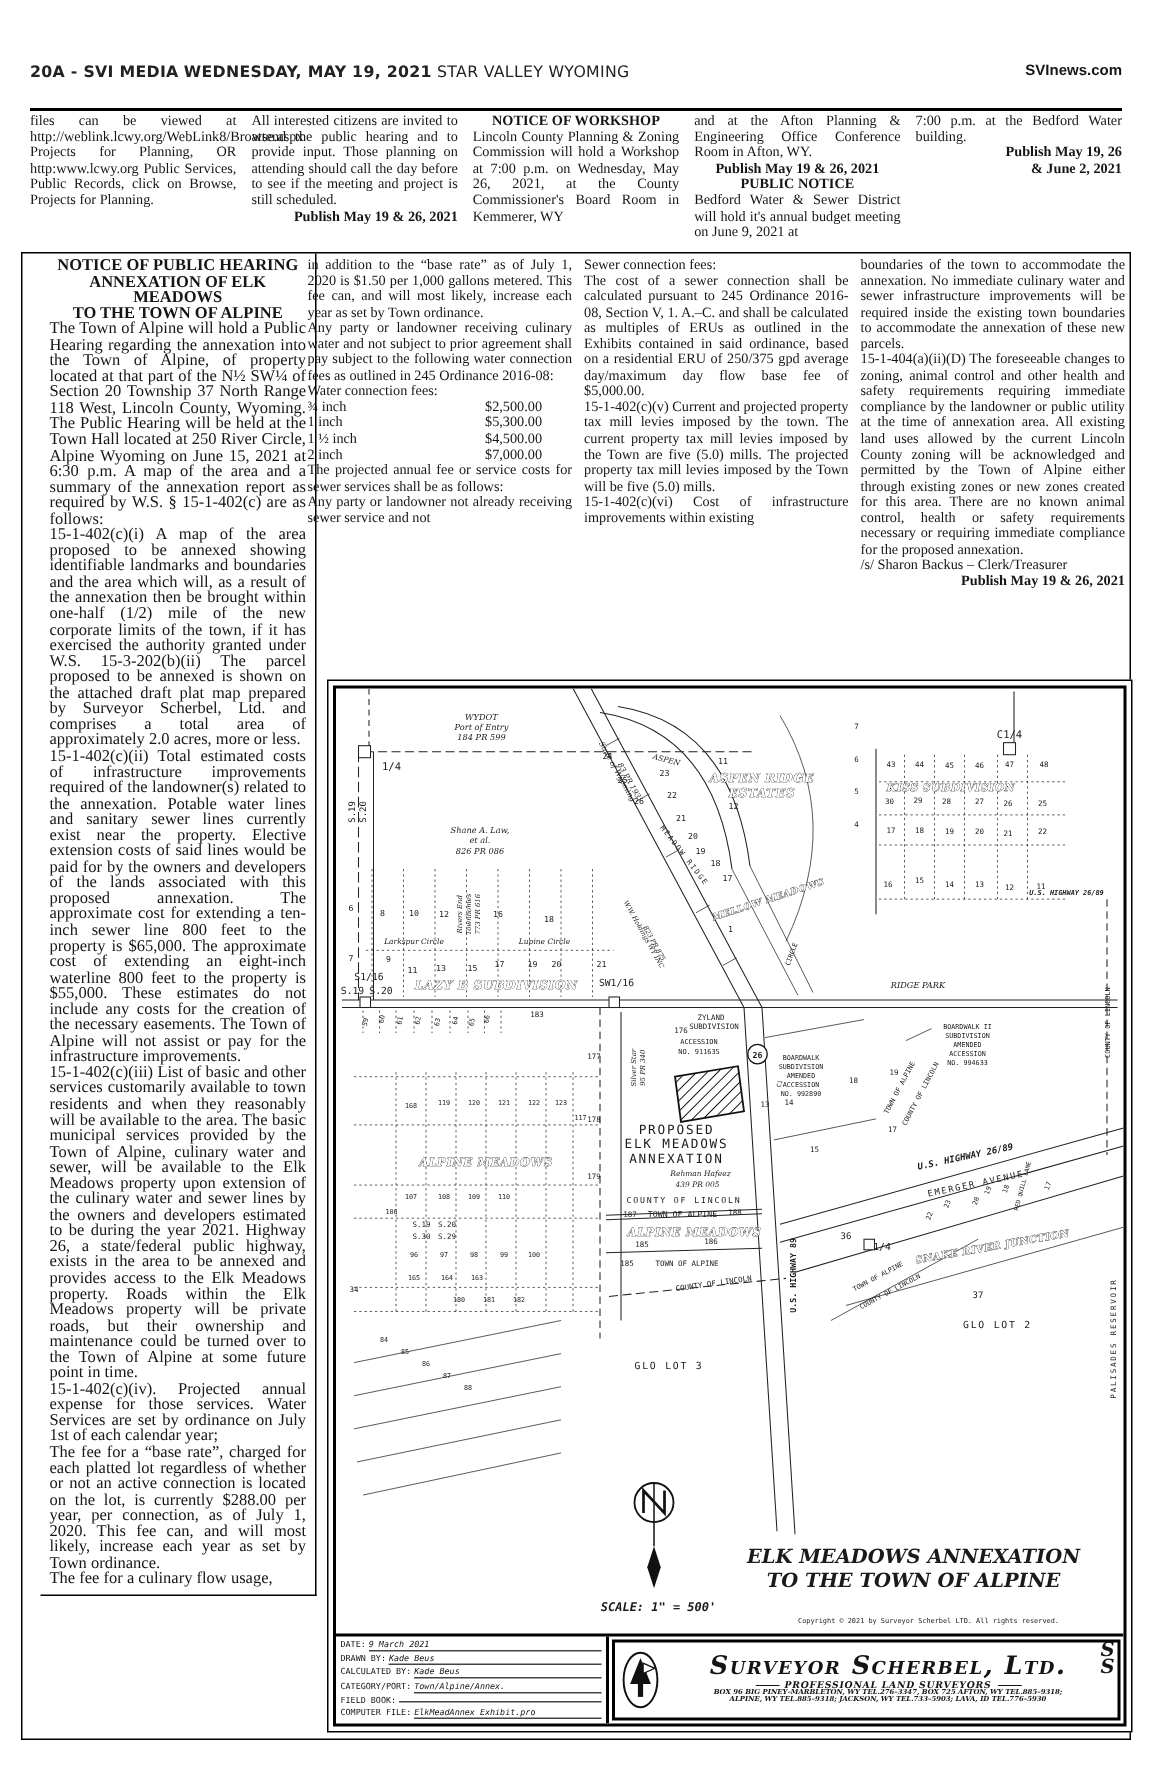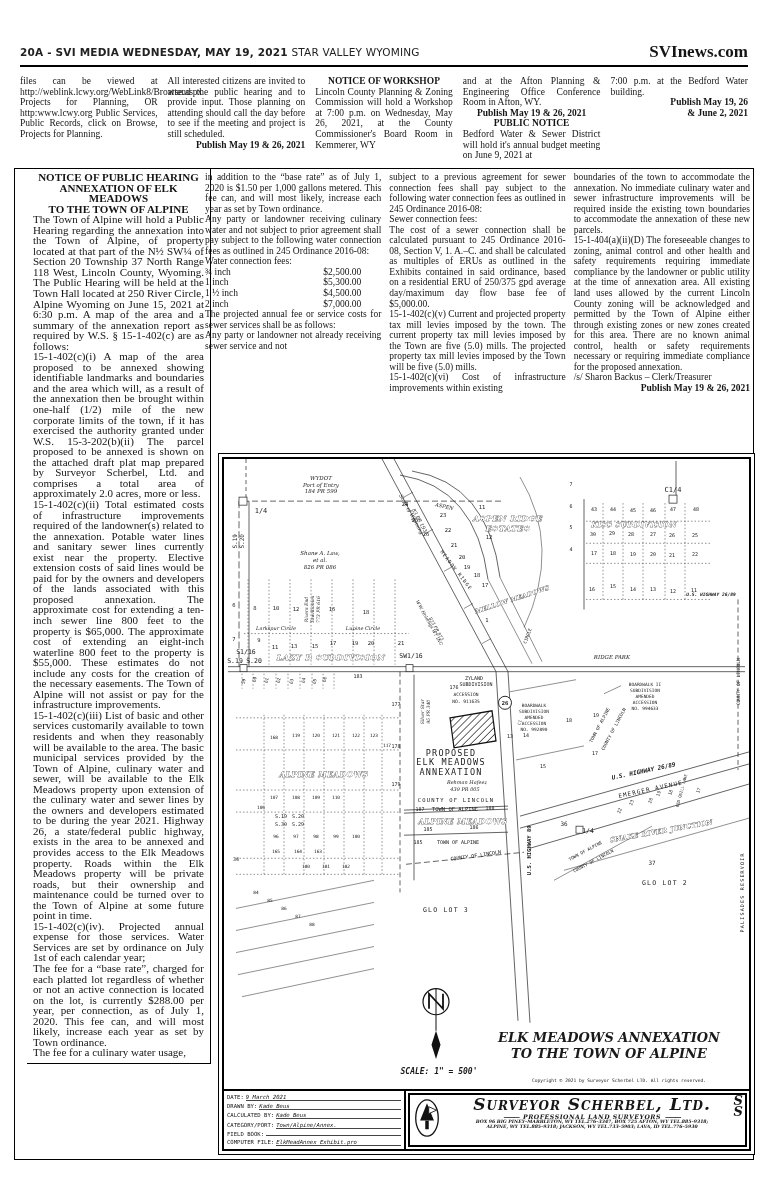--- a/index.html
+++ b/index.html
@@ -1,27 +1,27 @@
 <!DOCTYPE html>
 <html><head>
 <meta charset="utf-8">
 <style>
   html,body{margin:0;padding:0;}
   body{width:768px;height:1187px;position:relative;background:#fff;color:#151515;
        font-family:"Liberation Serif",serif;}
 
   
   .page-header{position:absolute;top:42px;left:20px;width:728px;display:flex;
-    justify-content:space-between;align-items:center;border-bottom:2.5px solid #000;
-    padding-bottom:3px;font-family:"DejaVu Sans",sans-serif;}
+    justify-content:space-between;align-items:flex-start;border-bottom:2.5px solid #000;
+    padding-bottom:18px;font-family:"DejaVu Sans",sans-serif;}
   .ph-left{font-size:10.5px;letter-spacing:.2px;color:#222;}
   .ph-page{font-weight:bold;}
   .ph-date{font-weight:bold;}
   .ph-region{font-weight:normal;}
-  .ph-site{font-size:17px;font-weight:bold;font-family:Liberation Serif, serif;margin-left:32px;}
+  .ph-site{font-size:10px;font-weight:bold;font-family:Liberation Sans, sans-serif;margin-left:32px;}
 
   
   .top-legals{position:absolute;top:76px;left:20px;width:728px;display:flex;gap:10px;
     font-size:9.5px;line-height:10.6px;text-align:justify;}
   .tl-col{flex:1;min-width:0;}
   .tl-col p{margin:0;}
   .tl-title{text-align:center;font-weight:bold;}
   .tl-pub{font-weight:bold;text-align:right;}
   .tl-pub-c{font-weight:bold;text-align:center;}
 
@@ -57,21 +57,21 @@
 
   
   .titleblock{height:58px;border-top:2.5px solid #000;display:flex;
     font-family:"DejaVu Sans Mono",monospace;}
   .tb-left{width:182px;border-right:2px solid #000;display:flex;flex-direction:column;
     justify-content:space-around;padding:2px 3px;box-sizing:border-box;}
   .tb-row{display:flex;align-items:baseline;font-size:5.6px;}
   .tb-row .lab{white-space:nowrap;margin-right:2px;}
   .tb-row .val{flex:1;border-bottom:.5px solid #444;font-style:italic;white-space:nowrap;}
   .tb-right{flex:1;border:2px solid #000;margin:2px;position:relative;display:flex;
-    align-items:flex-start;padding:1px 4px;box-sizing:border-box;}
+    align-items:center;padding:1px 4px;box-sizing:border-box;}
   .tb-firm-wrap{flex:1;text-align:center;line-height:1.05;}
   .tb-firm{font-family:"DejaVu Serif",serif;font-weight:bold;font-style:italic;
     font-variant:small-caps;font-size:17px;letter-spacing:1px;white-space:nowrap;}
   .tb-tag{font-family:"DejaVu Serif",serif;font-weight:bold;font-style:italic;
     font-size:6.2px;letter-spacing:.5px;}
   .tb-tag:before,.tb-tag:after{content:"———";letter-spacing:-1px;margin:0 4px;}
   .tb-addr{font-family:"DejaVu Serif",serif;font-style:italic;font-weight:bold;
     font-size:4.6px;white-space:nowrap;}
   .tb-mono{position:absolute;right:2px;top:0;font-family:"DejaVu Serif",serif;
     font-style:italic;font-size:13px;line-height:11px;font-weight:bold;text-align:center;}
@@ -121,21 +121,21 @@
         <p>ANNEXATION OF ELK MEADOWS</p>
         <p>TO THE TOWN OF ALPINE</p>
       </div>
     <div>
         <p>The Town of Alpine will hold a Public Hearing regarding the annexation into the Town of Alpine, of property located at that part of the N½ SW¼ of Section 20 Township 37 North Range 118 West, Lincoln County, Wyoming. The Public Hearing will be held at the Town Hall located at 250 River Circle, Alpine Wyoming on June 15, 2021 at 6:30 p.m. A map of the area and a summary of the annexation report as required by W.S. § 15-1-402(c) are as follows:</p>
         <p>15-1-402(c)(i) A map of the area proposed to be annexed showing identifiable landmarks and boundaries and the area which will, as a result of the annexation then be brought within one-half (1/2) mile of the new corporate limits of the town, if it has exercised the authority granted under W.S. 15-3-202(b)(ii) The parcel proposed to be annexed is shown on the attached draft plat map prepared by Surveyor Scherbel, Ltd. and comprises a total area of approximately 2.0 acres, more or less.</p>
         <p>15-1-402(c)(ii) Total estimated costs of infrastructure improvements required of the landowner(s) related to the annexation. Potable water lines and sanitary sewer lines currently exist near the property. Elective extension costs of said lines would be paid for by the owners and developers of the lands associated with this proposed annexation. The approximate cost for extending a ten-inch sewer line 800 feet to the property is $65,000. The approximate cost of extending an eight-inch waterline 800 feet to the property is $55,000. These estimates do not include any costs for the creation of the necessary easements. The Town of Alpine will not assist or pay for the infrastructure improvements.</p>
         <p>15-1-402(c)(iii) List of basic and other services customarily available to town residents and when they reasonably will be available to the area. The basic municipal services provided by the Town of Alpine, culinary water and sewer, will be available to the Elk Meadows property upon extension of the culinary water and sewer lines by the owners and developers estimated to be during the year 2021. Highway 26, a state/federal public highway, exists in the area to be annexed and provides access to the Elk Meadows property. Roads within the Elk Meadows property will be private roads, but their ownership and maintenance could be turned over to the Town of Alpine at some future point in time.</p>
         <p>15-1-402(c)(iv). Projected annual expense for those services. Water Services are set by ordinance on July 1st of each calendar year;</p>
         <p>The fee for a “base rate”, charged for each platted lot regardless of whether or not an active connection is located on the lot, is currently $288.00 per year, per connection, as of July 1, 2020. This fee can, and will most likely, increase each year as set by Town ordinance.</p>
-        <p>The fee for a culinary water usage,</p>
+        <p>The fee for a culinary flow usage,</p>
       </div>
   </div>
   <div class="cols-top">
     <div class="n-col">
       <div>
           <p>in addition to the “base rate” as of July 1, 2020 is $1.50 per 1,000 gallons metered. This fee can, and will most likely, increase each year as set by Town ordinance.</p>
           <p>Any party or landowner receiving culinary water and not subject to prior agreement shall pay subject to the following water connection fees as outlined in 245 Ordinance 2016-08:</p>
           <p>Water connection fees:</p>
         </div>
       <div id="fee-rows">
@@ -156,21 +156,20 @@
             <span>$7,000.00</span>
           </div>
         </div>
       <div>
           <p>The projected annual fee or service costs for sewer services shall be as follows:</p>
           <p>Any party or landowner not already receiving sewer service and not</p>
         </div>
     </div>
     <div class="n-col">
       <div>
-          <p>subject to a previous agreement for sewer connection fees shall pay subject to the following water connection fees as outlined in 245 Ordinance 2016-08:</p>
           <p>Sewer connection fees:</p>
           <p>The cost of a sewer connection shall be calculated pursuant to 245 Ordinance 2016-08, Section V, 1. A.–C. and shall be calculated as multiples of ERUs as outlined in the Exhibits contained in said ordinance, based on a residential ERU of 250/375 gpd average day/maximum day flow base fee of $5,000.00.</p>
           <p>15-1-402(c)(v) Current and projected property tax mill levies imposed by the town. The current property tax mill levies imposed by the Town are five (5.0) mills. The projected property tax mill levies imposed by the Town will be five (5.0) mills.</p>
           <p>15-1-402(c)(vi) Cost of infrastructure improvements within existing</p>
         </div>
     </div>
     <div class="n-col">
       <div>
           <p>boundaries of the town to accommodate the annexation. No immediate culinary water and sewer infrastructure improvements will be required inside the existing town boundaries to accommodate the annexation of these new parcels.</p>
           <p>15-1-404(a)(ii)(D) The foreseeable changes to zoning, animal control and other health and safety requirements requiring immediate compliance by the landowner or public utility at the time of annexation area. All existing land uses allowed by the current Lincoln County zoning will be acknowledged and permitted by the Town of Alpine either through existing zones or new zones created for this area. There are no known animal control, health or safety requirements necessary or requiring immediate compliance for the proposed annexation.</p>

